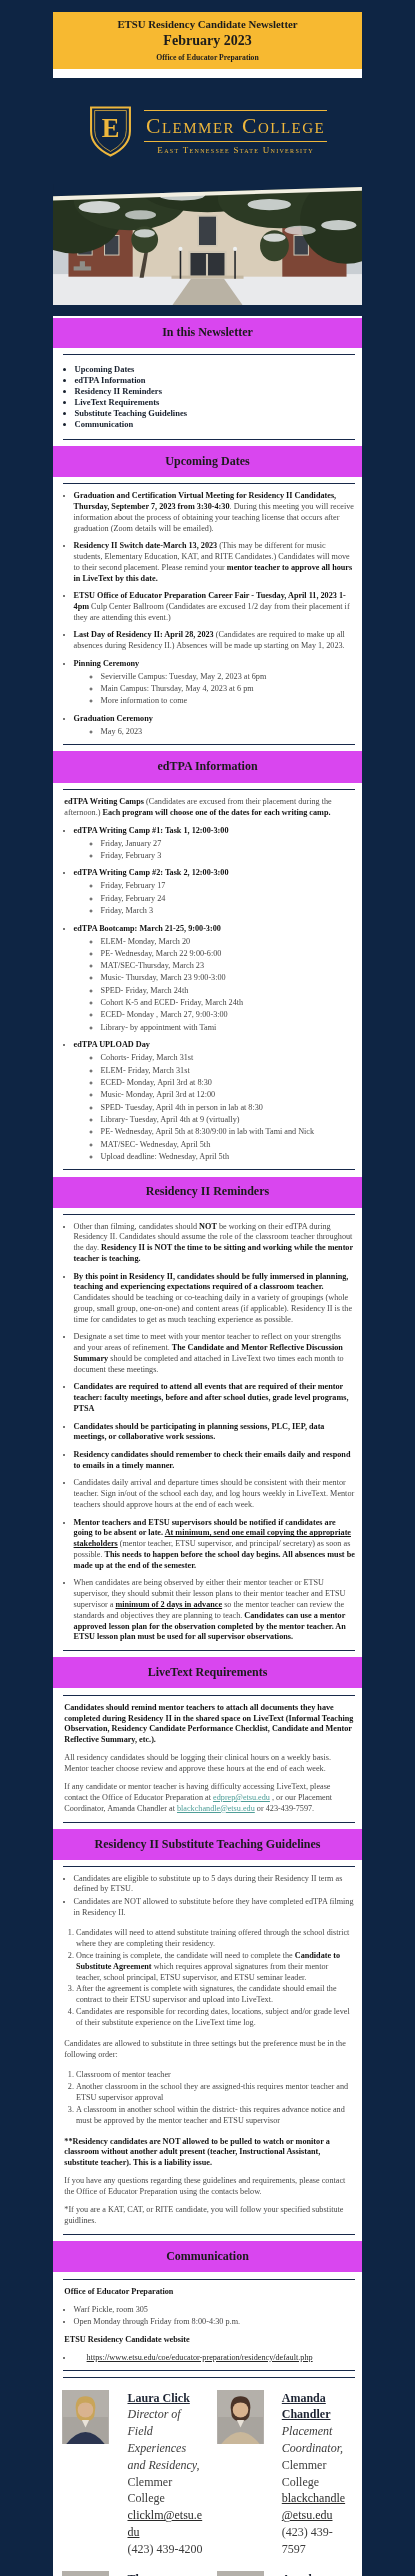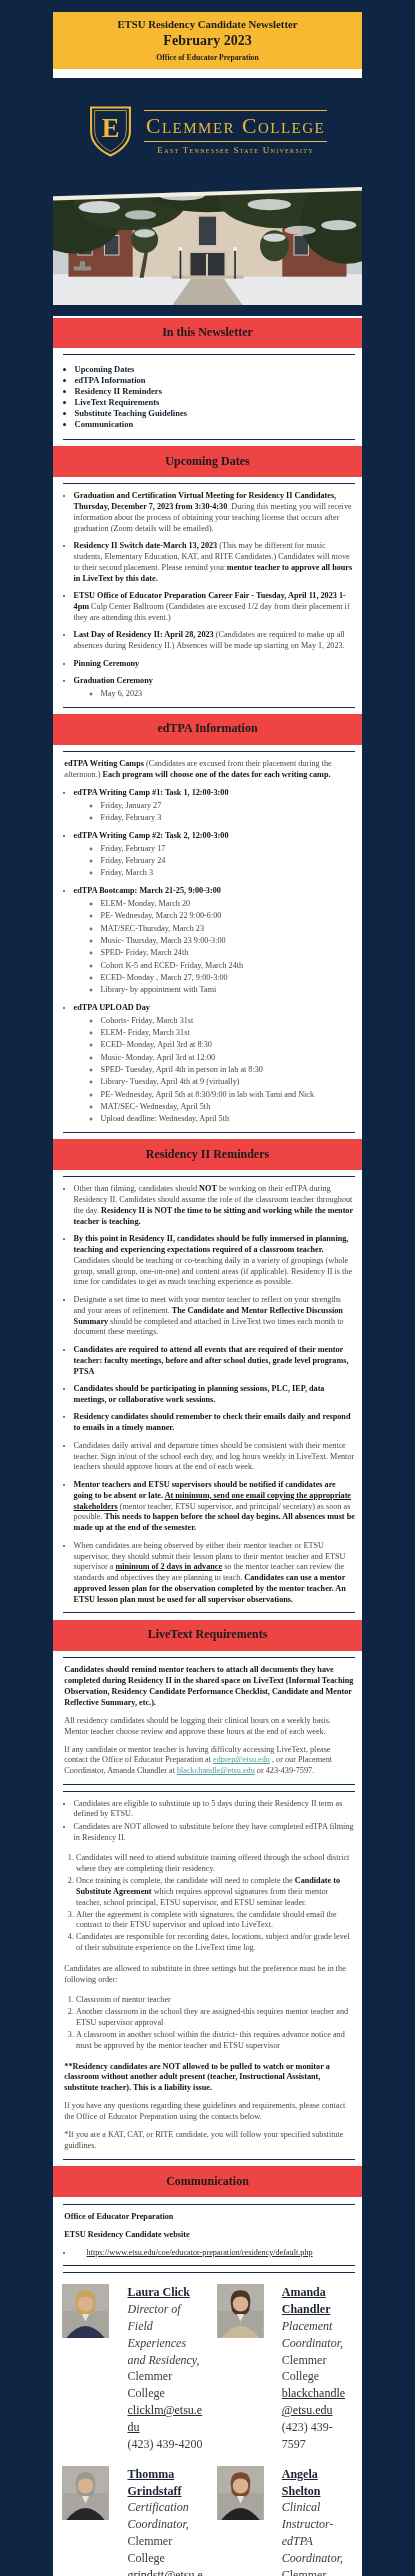--- a/index.html
+++ b/index.html
@@ -11,21 +11,21 @@
   .title-banner .t2{font-size:14px;font-weight:bold;color:#1c1c1c;margin-top:3.1px;}
   .title-banner .t3{font-size:7.7px;font-weight:bold;color:#1c1c1c;margin-top:3.6px;}
   .white-gap{height:9.3px;background:#fff;}
   .masthead{background:#0e2544;height:106px;display:flex;align-items:center;justify-content:center;gap:11.3px;}
   .mast-text{color:#eeb73c;}
   .mast-rule{height:1px;background:#eeb73c;margin:3.1px 0;}
   .mast-college{font-variant:small-caps;font-size:21.6px;letter-spacing:1.5px;line-height:1;padding:1px 2.1px;}
   .mast-univ{font-variant:small-caps;font-size:9px;letter-spacing:1.3px;text-align:center;margin-top:1px;}
   .campus-photo{display:block;line-height:0;}
   .navy-strip{height:10.3px;background:#0e2544;margin-bottom:2.1px;}
-  .banner{background:#ef4444;text-align:center;font-size:12px;font-weight:bold;color:#1b1b1b;padding:7.7px 4.1px;}
+  .banner{background:#d946ef;text-align:center;font-size:12px;font-weight:bold;color:#1b1b1b;padding:7.7px 4.1px;}
   .rule{height:1px;background:#17294a;margin:6.2px 7.2px 6.2px 10.3px;}
   .content{color:#474747;font-size:8.2px;line-height:1.32;}
   .content p{margin:7.2px 0;padding:0 7.2px 0 11.3px;}
   .content ul{margin:6.2px 0;padding-left:20.6px;}
   .content ul li{margin:6.7px 7.2px 6.7px 0;}
   .content ul ul{margin:2.1px 0 2.1px;padding-left:27px;}
   .content ul ul li{margin:1.5px 0;}
   .content ol{margin:10px 0;padding-left:23px;}
   .content ol li{margin:1px 7.2px 1px 0;}
   .r-b{font-weight:bold;color:#141414;}
@@ -127,25 +127,29 @@
       <li>LiveText Requirements</li>
       <li>Substitute Teaching Guidelines</li>
       <li>Communication</li>
     </ul>
 
   <div id="sections-root" class="content">
       <div class="rule"></div>
       <div class="banner">Upcoming Dates</div>
       <div class="rule"></div>
       <ul>
-        <li><span class="r-b">Graduation and Certification Virtual Meeting for Residency II Candidates, Thursday, December 7, 2023 from 3:30-4:30</span><span>. During this meeting you will receive information about the process of obtaining your teaching license that occurs after graduation (Zoom details will be emailed).</span></li>
+        <li><span class="r-b">Graduation and Certification Virtual Meeting for Residency II Candidates, Thursday, September 7, 2023 from 3:30-4:30</span><span>. During this meeting you will receive information about the process of obtaining your teaching license that occurs after graduation (Zoom details will be emailed).</span></li>
         <li><span class="r-b">Residency II Switch date-March 13, 2023</span><span>  (This may be different for music students, Elementary Education, KAT, and RITE Candidates.) Candidates will move to their second placement. Please remind your </span><span class="r-b">mentor teacher to approve all hours in LiveText by this date.</span></li>
         <li><span class="r-b">ETSU Office of Educator Preparation Career Fair - Tuesday, April 11, 2023 1-4pm</span><span> Culp Center Ballroom (Candidates are excused 1/2 day from their placement if they are attending this event.)</span></li>
         <li><span class="r-b">Last Day of Residency II: April 28, 2023</span><span>  (Candidates are required to make up all absences during Residency II.) Absences will be made up starting on May 1, 2023.</span></li>
-        <li><span class="r-b">Pinning Ceremony</span></li>
+        <li><span class="r-b">Pinning Ceremony</span><ul>
+            <li><span>Sevierville Campus: Tuesday, May 2, 2023 at 6pm</span></li>
+            <li><span>Main Campus: Thursday, May 4, 2023 at 6 pm</span></li>
+            <li><span>More information to come</span></li>
+          </ul></li>
         <li><span class="r-b">Graduation Ceremony</span><ul>
             <li><span>May 6, 2023</span></li>
           </ul></li>
       </ul>
       <div class="rule"></div>
       <div class="banner">edTPA Information</div>
       <div class="rule"></div>
       <p><span class="r-b">edTPA Writing Camps</span><span>  (Candidates are excused from their placement during the afternoon.) </span><span class="r-b">Each program will choose one of the dates for each writing camp.</span></p>
       <ul>
         <li><span class="r-b">edTPA Writing Camp #1: Task 1, 12:00-3:00</span><ul>
@@ -193,20 +197,21 @@
         <li><span class="r-b">Mentor teachers and ETSU supervisors should be notified if candidates are going to be absent or late. </span><span class="r-bu">At minimum, send one email copying the appropriate stakeholders</span><span>  (mentor teacher, ETSU supervisor, and principal/ secretary) as soon as possible. </span><span class="r-b">This needs to happen before the school day begins. All absences must be made up at the end of the semester.</span></li>
         <li><span>When candidates are being observed by either their mentor teacher or ETSU supervisor, they should submit their lesson plans to their mentor teacher and ETSU supervisor a </span><span class="r-bu">minimum of 2 days in advance</span><span>  so the mentor teacher can review the standards and objectives they are planning to teach. </span><span class="r-b">Candidates can use a mentor approved lesson plan for the observation completed by the mentor teacher. An ETSU lesson plan must be used for all supervisor observations.</span></li>
       </ul>
       <div class="rule"></div>
       <div class="banner">LiveText Requirements</div>
       <div class="rule"></div>
       <p><span class="r-b">Candidates should remind mentor teachers to attach all documents they have completed during Residency II in the shared space on LiveText (Informal Teaching Observation, Residency Candidate Performance Checklist, Candidate and Mentor Reflective Summary, etc.).</span></p>
       <p><span>All residency candidates should be logging their clinical hours on a weekly basis. Mentor teacher choose review and approve these hours at the end of each week.</span></p>
       <p><span>If any candidate or mentor teacher is having difficulty accessing LiveText, please contact the Office of Educator Preparation at </span><span class="r-l">edprep@etsu.edu</span><span> , or our Placement Coordinator, Amanda Chandler at </span><span class="r-l">blackchandle@etsu.edu</span><span> or 423-439-7597.</span></p>
       <div class="rule"></div>
+      <div class="banner">Residency II Substitute Teaching Guidelines</div>
       <div class="rule"></div>
       <ul>
         <li style="margin: 1.5px 7.2px 1.5px 0px;"><span>Candidates are eligible to substitute up to 5 days during their Residency II term as defined by ETSU.</span></li>
         <li style="margin: 1.5px 7.2px 1.5px 0px;"><span>Candidates are NOT allowed to substitute before they have completed edTPA filming in Residency II.</span></li>
       </ul>
       <ol>
         <li><span>Candidates will need to attend substitute training offered through the school district where they are completing their residency.</span></li>
         <li><span>Once training is complete, the candidate will need to complete the </span><span class="r-b">Candidate to Substitute Agreement</span><span> which requires approval signatures from their mentor teacher, school principal, ETSU supervisor, and ETSU seminar leader.</span></li>
         <li><span>After the agreement is complete with signatures, the candidate should email the contract to their ETSU supervisor and upload into LiveText.</span></li>
         <li><span>Candidates are responsible for recording dates, locations, subject and/or grade level of their substitute experience on the LiveText time log.</span></li>
@@ -217,20 +222,24 @@
         <li><span>Another classroom in the school they are assigned-this requires mentor teacher and ETSU supervisor approval</span></li>
         <li><span>A classroom in another school within the district- this requires advance notice and must be approved by the mentor teacher and ETSU supervisor</span></li>
       </ol>
       <p><span class="r-b">**Residency candidates are NOT allowed to be pulled to watch or monitor a classroom without another adult present (teacher, Instructional Assistant, substitute teacher). This is a liability issue.</span></p>
       <p><span>If you have any questions regarding these guidelines and requirements, please contact the Office of Educator Preparation using the contacts below.</span></p>
       <p><span>*If you are a KAT, CAT, or RITE candidate, you will follow your specified substitute guidlines.</span></p>
       <div class="rule"></div>
       <div class="banner">Communication</div>
       <div class="rule"></div>
       <p><span class="r-b">Office of Educator Preparation</span></p>
+      <ul>
+        <li style="margin: 1.5px 7.2px 1.5px 0px;"><span>Warf Pickle, room 305</span></li>
+        <li style="margin: 1.5px 7.2px 1.5px 0px;"><span>Open Monday through Friday from 8:00-4:30 p.m.</span></li>
+      </ul>
       <p><span class="r-b">ETSU Residency Candidate website</span></p>
       <ul>
         <li style="margin: 1.5px 7.2px 1.5px 0px;"><span class="r-w">https://www.etsu.edu/coe/educator-preparation/residency/default.php</span></li>
       </ul>
     </div>
 
   <div class="rule"></div>
   <div class="rule"></div>
 
   <div id="cards-grid" class="cards">

